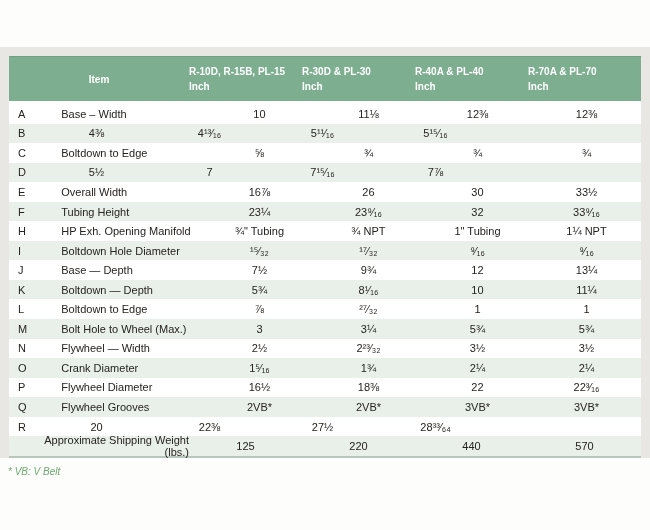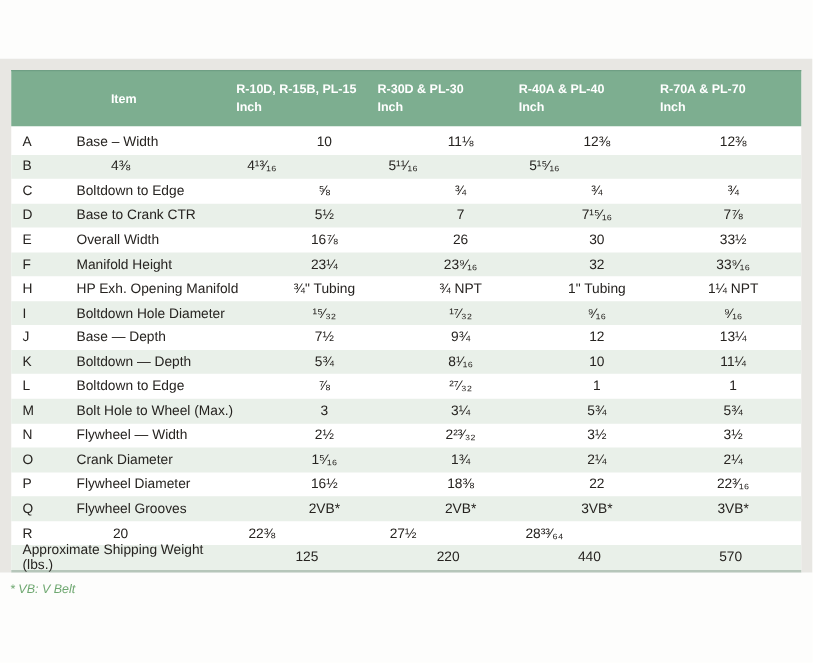--- a/index.html
+++ b/index.html
@@ -60,20 +60,21 @@
     box-sizing: content-box;
   }
   .item { width: 149px; margin-left: 22px; }
   .val {
     width: 113px;
     text-align: center;
   }
   .sum-label {
     width: 171px;
     padding-left: 9px;
+    text-align: right;
   }
   .footnote {
     position: absolute;
     left: 8px;
     top: 466px;
     font-size: 10px;
     font-style: italic;
     color: #6fa871;
     text-align: right;
   }
@@ -111,37 +112,36 @@
         <div class="row">
           <div class="letter">C</div>
           <div class="item">Boltdown to Edge</div>
           <div class="val">⅝</div>
           <div class="val">¾</div>
           <div class="val">¾</div>
           <div class="val">¾</div>
         </div>
         <div class="row alt">
           <div class="letter">D</div>
-          <div class="item">Base to Crank CTR</div>
           <div class="val">5½</div>
           <div class="val">7</div>
           <div class="val">7¹⁵⁄₁₆</div>
           <div class="val">7⅞</div>
         </div>
         <div class="row">
           <div class="letter">E</div>
           <div class="item">Overall Width</div>
           <div class="val">16⅞</div>
           <div class="val">26</div>
           <div class="val">30</div>
           <div class="val">33½</div>
         </div>
         <div class="row alt">
           <div class="letter">F</div>
-          <div class="item">Manifold Height</div>
+          <div class="item">Tubing Height</div>
           <div class="val">23¼</div>
           <div class="val">23⁹⁄₁₆</div>
           <div class="val">32</div>
           <div class="val">33⁹⁄₁₆</div>
         </div>
         <div class="row">
           <div class="letter">H</div>
           <div class="item">HP Exh. Opening Manifold</div>
           <div class="val">¾" Tubing</div>
           <div class="val">¾ NPT</div>

